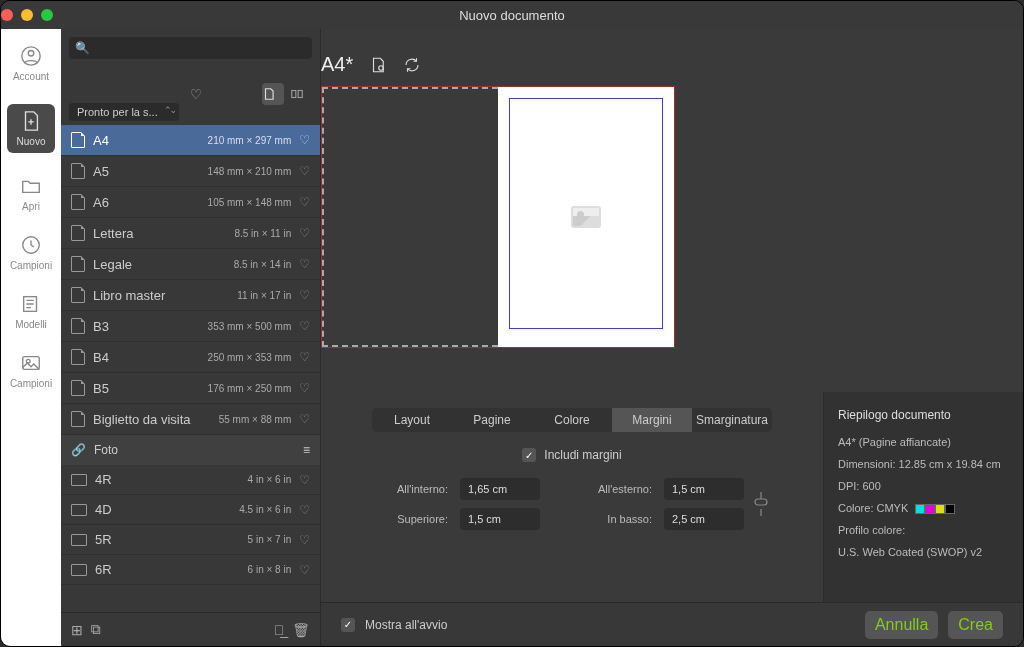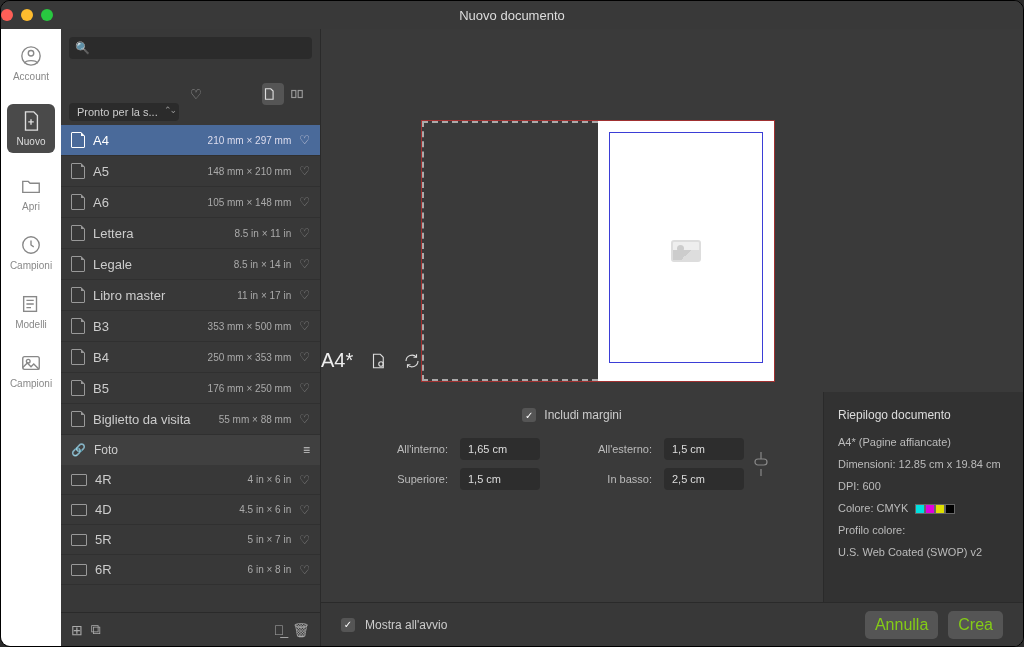--- a/index.html
+++ b/index.html
@@ -36,21 +36,21 @@
 .pg-ic::before{content:""; position:absolute; top:-1px; right:-1px; border-top:4px solid #383838; border-left:4px solid #999;}
 .preset.selected .pg-ic{ border-color:#fff;}
 .preset.selected .pg-ic::before{ border-top-color:#4a6a9a; border-left-color:#fff;}
 .ph-ic { width:16px; height:12px; border:1px solid #999; border-radius:1px;}
 .cat-row{ display:flex; align-items:center; padding:8px 10px; gap:8px; background:#404040; font-weight:500;}
 .p-heart{ color:#888; font-size:12px;}
 .preset.selected .p-heart{ color:#ccd;}
 .presets-footer{ height:34px; display:flex; align-items:center; padding:0 10px; gap:8px; border-top:1px solid #2a2a2a;}
 .foot-ic{ color:#aaa; cursor:pointer; font-size:14px;}
 .main { flex: 1; display: flex; flex-direction: column; background: #3a3a3a; }
-.preview-area { flex:1; display:flex; flex-direction:row; align-items:flex-end; padding-top:24px; padding-bottom:10px;}
+.preview-area { flex:1; display:flex; flex-direction:column; align-items:flex-start; padding-top:24px; padding-bottom:10px;}
 .preview-header{ display:flex; align-items:center; gap:16px; margin-bottom:10px;}
 .preview-title{ font-size:20px; color:#eee; font-weight:500;}
 .hdr-ic{ color:#ddd; font-size:16px; cursor:pointer;}
 .preview-box{ width:354px; height:262px; border:1px solid #a03030; position:relative;}
 .spread-left{ position:absolute; left:0; top:0; width:50%; height:100%; border:2px dashed #aaa; border-right:none;}
 .spread-right{ position:absolute; right:0; top:0; width:50%; height:100%; background:#fff;}
 .margin-box{ position:absolute; left:11px; top:11px; right:11px; bottom:18px; border:1px solid #3b3ed6;}
 .placeholder-ic{ position:absolute; top:50%; left:50%; transform:translate(-50%,-50%); width:30px; height:22px; border:2px solid #ddd; border-radius:3px; background:#eee;}
 .placeholder-ic::before{content:""; position:absolute; width:7px; height:7px; background:#ccc; border-radius:50%; top:3px; left:4px;}
 .placeholder-ic::after{content:""; position:absolute; bottom:0; left:0; right:0; height:10px; background:linear-gradient(135deg, #ccc 50%, #ddd 50%);}
@@ -292,20 +292,27 @@
           <div class="spread-left"></div>
           <div class="spread-right">
             <div class="margin-box"></div>
             <div class="placeholder-ic"></div>
           </div>
         </div>
       </div>
 
       <div class="lower">
         <div class="settings">
+          <div class="tabs">
+            <div class="tab">Layout</div>
+            <div class="tab">Pagine</div>
+            <div class="tab">Colore</div>
+            <div class="tab active">Margini</div>
+            <div class="tab">Smarginatura</div>
+          </div>
           <div class="check-row">
             <div class="checkbox">✓</div>
             <span>Includi margini</span>
           </div>
           <div class="margins-grid">
             <span class="m-label">All'interno:</span>
             <input class="m-input" value="1,65 cm" style="">
             <span class="m-label">All'esterno:</span>
             <input class="m-input" value="1,5 cm" style="">
             <div class="link-ic">

